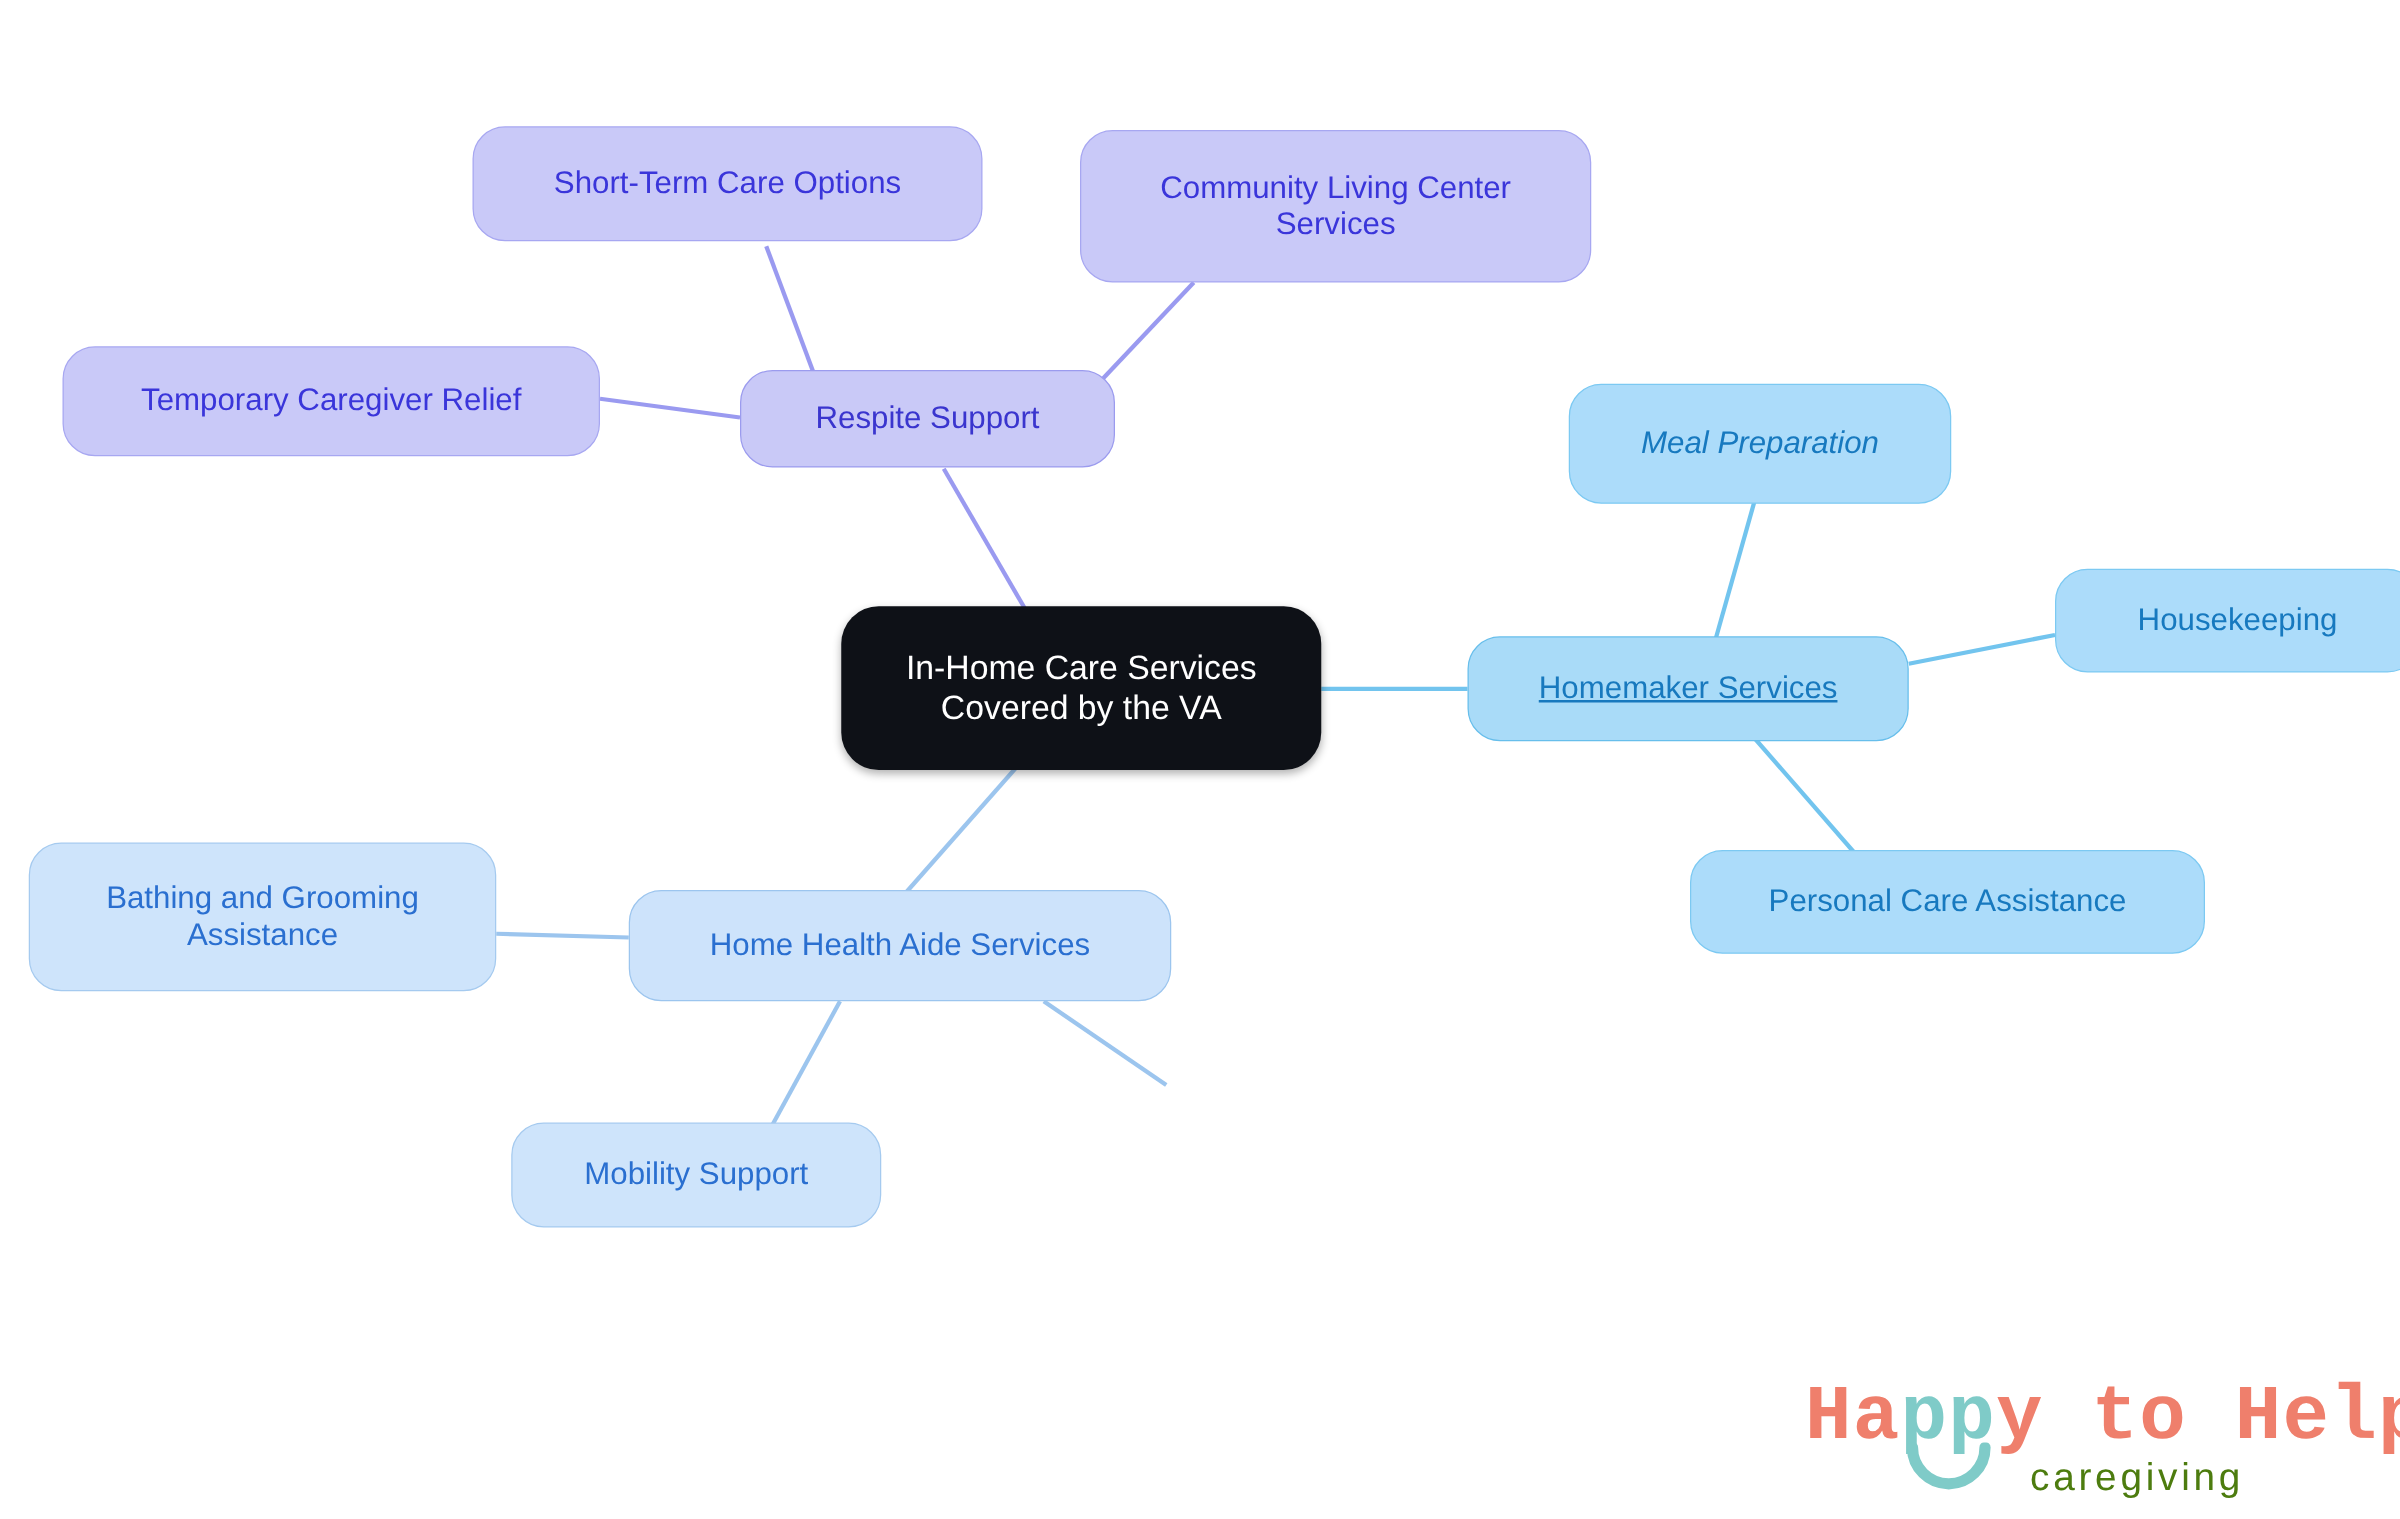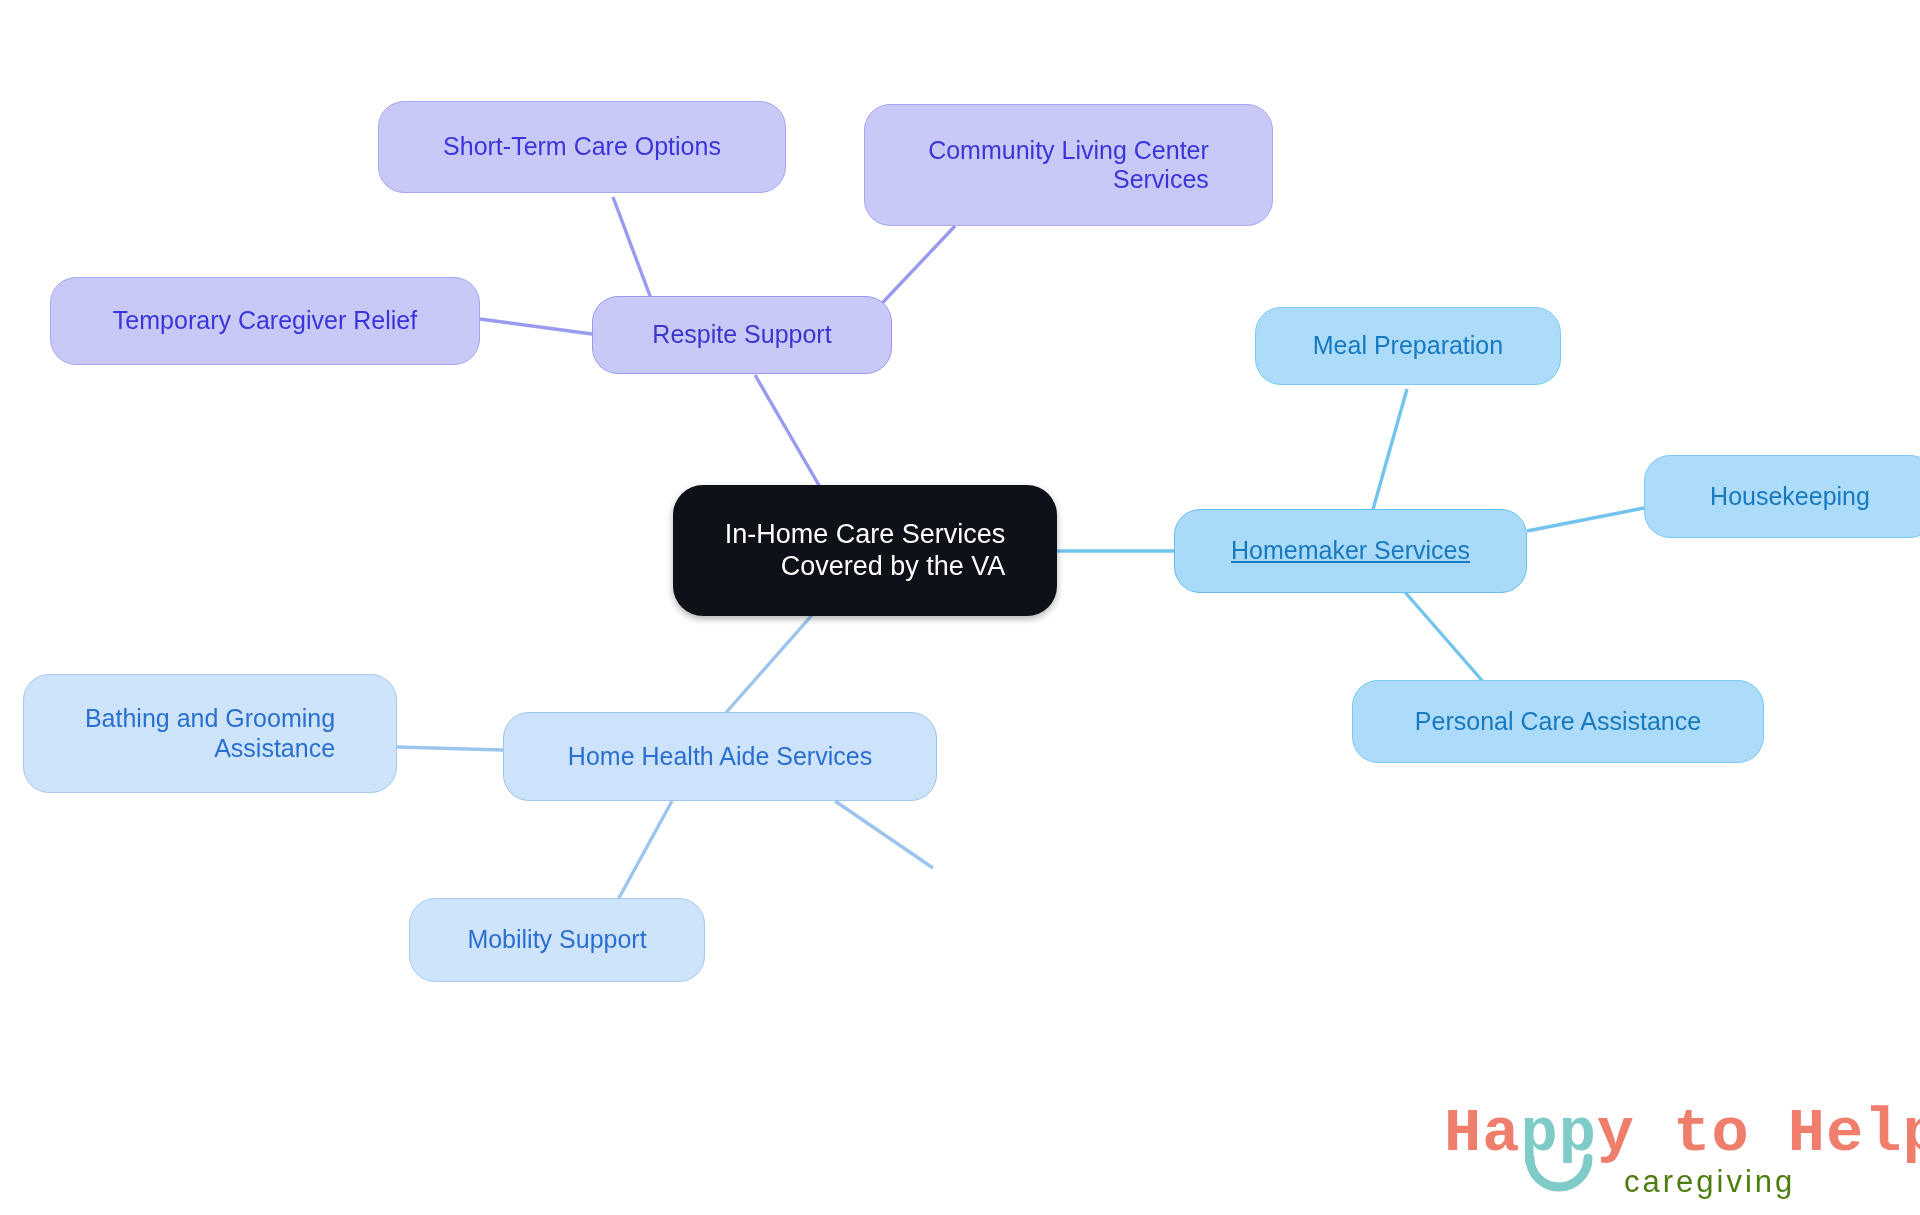--- a/index.html
+++ b/index.html
@@ -17,21 +17,21 @@
   #edges {
     position: absolute; left: 0; top: 0;
     width: 1920px; height: 1215px;
     pointer-events: none;
   }
   .node {
     position: absolute;
     display: flex;
     align-items: center;
     justify-content: center;
-    text-align: right;
+    text-align: center;
     border-radius: 26px;
     line-height: 1.18;
     white-space: pre-line;
     padding: 8px 14px;
   }
   .node-root {
     background: #0E1117;
     color: #ffffff;
     border: none;
     border-radius: 30px;
@@ -141,21 +141,21 @@
 
   <div class="node node-purple-leaf" style="left:378px; top:101px; width:408px; height:92px;">Short-Term Care Options</div>
 
   <div class="node node-purple-leaf" style="left:864px; top:104px; width:409px; height:122px;">Community Living Center
 Services</div>
 
   <div class="node node-purple-leaf" style="left:50px; top:277px; width:430px; height:88px;">Temporary Caregiver Relief</div>
 
   <div class="node node-blue-mid" style="left:1174px; top:509px; width:353px; height:84px;">Homemaker Services</div>
 
-  <div class="node node-blue-leaf" style="left:1255px; top:307px; width:306px; height:78px;">Meal Preparation</div>
+  <div class="node node-blue-leaf" style="left:1255px; top:307px; width:306px; height:96px;font-style:italic;">Meal Preparation</div>
 
   <div class="node node-blue-leaf" style="left:1644px; top:455px; width:292px; height:83px;">Housekeeping</div>
 
   <div class="node node-blue-leaf" style="left:1352px; top:680px; width:412px; height:83px;">Personal Care Assistance</div>
 
   <div class="node node-lblue-mid" style="left:503px; top:712px; width:434px; height:89px;">Home Health Aide Services</div>
 
   <div class="node node-lblue-leaf" style="left:23px; top:674px; width:374px; height:119px;">Bathing and Grooming
 Assistance</div>
 

